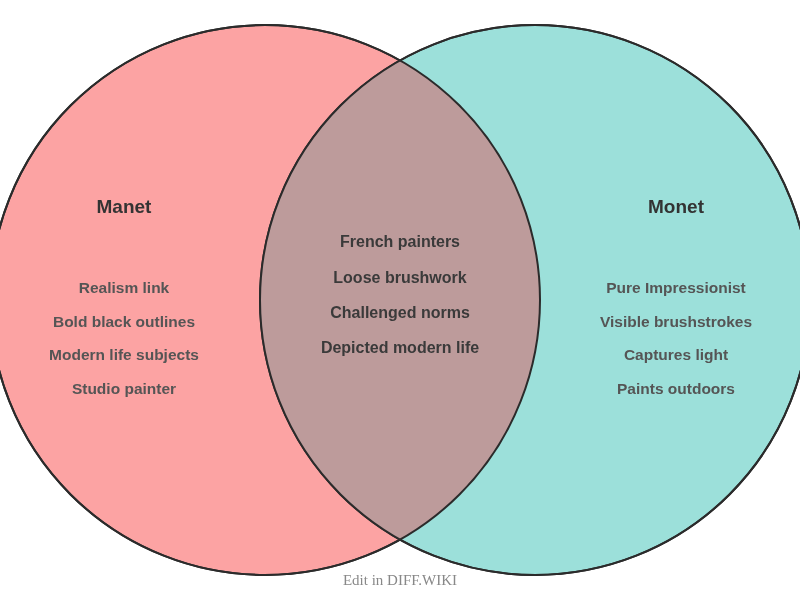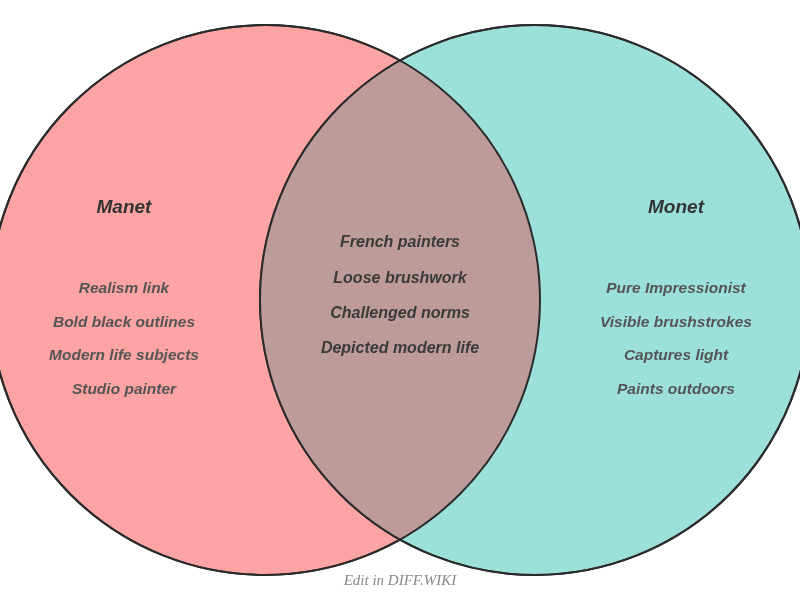--- a/index.html
+++ b/index.html
@@ -12,21 +12,20 @@
     width: 800px;
     height: 600px;
     overflow: hidden;
     font-family: "Liberation Sans", sans-serif;
   }
   #venn-root {
     position: relative;
     width: 800px;
     height: 600px;
     background: #a16207;
-    font-style: italic;
   }
   #venn-svg {
     position: absolute;
     top: 0;
     left: 0;
     width: 800px;
     height: 600px;
     display: block;
   }
   .set-title {

